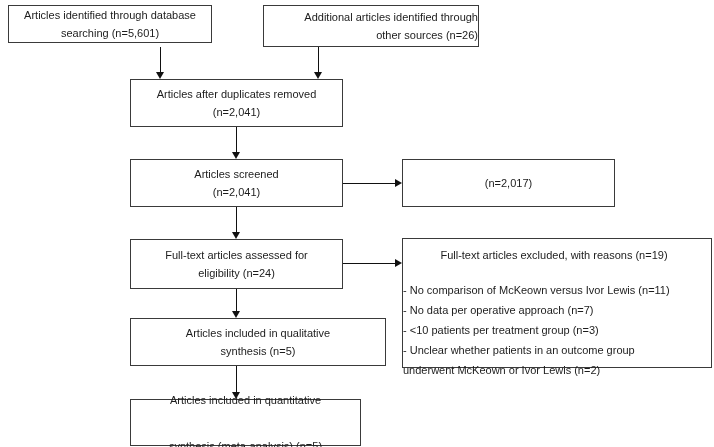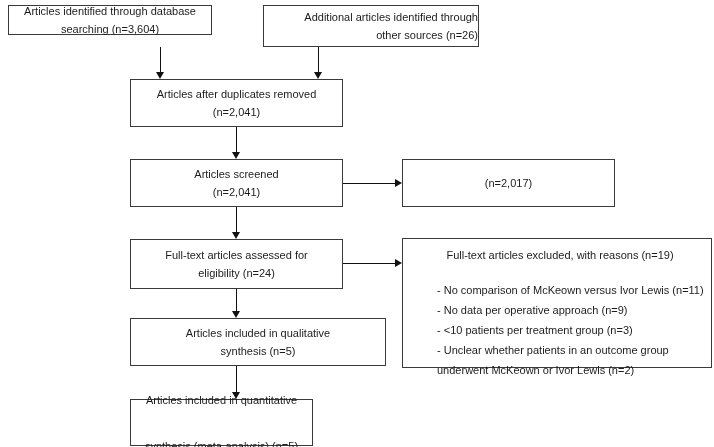--- a/index.html
+++ b/index.html
@@ -30,30 +30,29 @@
     text-align: center;
     font-size: 11px;
     line-height: 18px;
   }
   .box .line { white-space: nowrap; }
   .box-reasons {
     position: absolute;
     background: var(--background);
     border: 1px solid var(--border);
     font-size: 11px;
-    padding: 9px 6px 6px 12px;
+    padding: 9px 6px 6px 0;
   }
   .box-reasons .title {
     text-align: center;
     line-height: 15px;
   }
   .box-reasons .reason-list {
     margin-top: 17px;
     text-align: left;
-    margin-left: 22px;
   }
   .box-reasons .reason-line {
     line-height: 20px;
     white-space: nowrap;
   }
   .arrow { position: absolute; }
   .arrow .shaft { position: absolute; background: var(--arrow); }
   .arrow .head { position: absolute; width: 0; height: 0; }
   .arrow-v { width: 9px; }
   .arrow-v .shaft { left: 4px; top: 0; width: 1px; height: calc(100% - 6px); }
@@ -70,23 +69,23 @@
     border-top: 4px solid transparent;
     border-bottom: 4px solid transparent;
     border-left: 7px solid var(--arrow);
   }
 </style>
 </head>
 <body>
 
 <div class="canvas">
 
-  <div class="box" style="left:8px; top:5px; width:204px; height:30px;">
+  <div class="box" style="left:8px; top:5px; width:204px; height:38px;">
     <div class="line">Articles identified through database</div>
-    <div class="line">searching (n=3,604)</div>
+    <div class="line">searching (n=5,601)</div>
   </div>
 
   <div class="box" style="left:263px; top:5px; width:216px; height:42px;align-items:flex-end;">
     <div class="line">Additional articles identified through</div>
     <div class="line">other sources (n=26)</div>
   </div>
 
   <div class="arrow arrow-v" style="left:156px; top:47px; height:32px;">
     <span class="shaft"></span>
     <span class="head"></span>
@@ -132,21 +131,21 @@
 
   <div class="arrow arrow-h" style="left:343px; top:259px; width:59px;">
     <span class="shaft"></span>
     <span class="head"></span>
   </div>
 
   <div class="box-reasons" style="left:402px; top:238px; width:310px; height:130px;">
     <div class="title">Full-text articles excluded, with reasons (n=19)</div>
     <div class="reason-list">
       <div class="reason-line">- No comparison of McKeown versus Ivor Lewis (n=11)</div>
-      <div class="reason-line">- No data per operative approach (n=9)</div>
+      <div class="reason-line">- No data per operative approach (n=7)</div>
       <div class="reason-line">- &lt;10 patients per treatment group (n=3)</div>
       <div class="reason-line">- Unclear whether patients in an outcome group</div>
       <div class="reason-line">underwent McKeown or Ivor Lewis (n=2)</div>
     </div>
   </div>
 
   <div class="arrow arrow-v" style="left:232px; top:289px; height:29px;">
     <span class="shaft"></span>
     <span class="head"></span>
   </div>
@@ -154,18 +153,18 @@
   <div class="box" style="left:130px; top:318px; width:256px; height:48px;">
     <div class="line">Articles included in qualitative</div>
     <div class="line">synthesis (n=5)</div>
   </div>
 
   <div class="arrow arrow-v" style="left:232px; top:366px; height:33px;">
     <span class="shaft"></span>
     <span class="head"></span>
   </div>
 
-  <div class="box" style="left:130px; top:399px; width:183px; height:47px;gap:28px;">
+  <div class="box" style="left:130px; top:399px; width:231px; height:47px;gap:28px;">
     <div class="line">Articles included in quantitative</div>
     <div class="line">synthesis (meta-analysis) (n=5)</div>
   </div>
 
 </div>
 
 </body></html>

